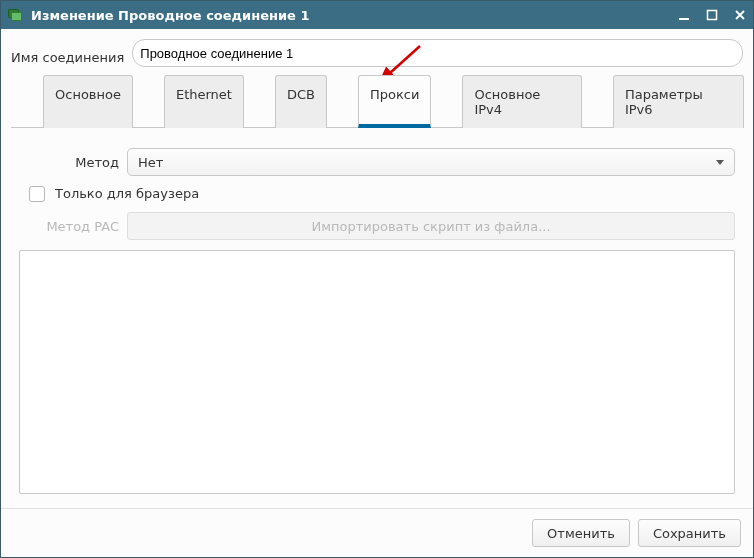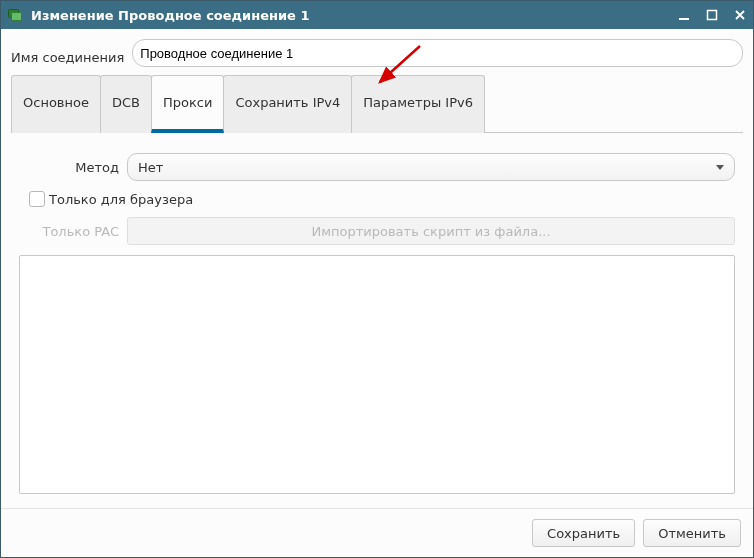--- a/index.html
+++ b/index.html
@@ -84,32 +84,33 @@
     padding: 0 7px;
     font-size: 13px;
     background: #fff;
   }
   .tabbar {
     display: flex;
     border-bottom: 1px solid #c8c8c8;
     gap: 0;
   }
   .tab {
-    padding: 19px 11px;
+    padding: 11px 11px;
     background: #ededed;
     border: 1px solid #c8c8c8;
     border-bottom: none;
     margin-right: -1px;
     margin-bottom: -1px;
     font-size: 13px;
     color: #333;
     cursor: pointer;
     position: relative;
     border-top-left-radius: 3px;
     border-top-right-radius: 3px;
+    margin-left: 32px;
   }
   .tab.active {
     background: #fcfcfc;
     border-bottom: 4px solid #0369a1;
     z-index: 2;
   }
   .tabpanel {
     padding: 12px 8px 8px 8px;
     flex: 1;
     display: flex;
@@ -126,37 +127,36 @@
     width: 86px;
     text-align: right;
     font-size: 13px;
     color: #333;
   }
   .form-row .lbl.disabled { color: #b9b9b9; }
   .select {
     flex: 1;
     height: 28px;
     border: 1px solid #c8c8c8;
-    border-radius: 10px;
+    border-radius: 5px;
     background: linear-gradient(#fdfdfd,#f2f2f2);
     display: flex;
     align-items: center;
     justify-content: space-between;
     padding: 0 10px;
     cursor: pointer;
   }
   .select .caret {
     border-left: 4px solid transparent;
     border-right: 4px solid transparent;
     border-top: 5px solid #555;
   }
   .checkbox-row {
     display: flex;
-    align-items: center;
-    gap: 4px;
+    gap: 10px;
     padding-left: 10px;
   }
   .checkbox {
     width: 16px;
     height: 16px;
     border: 1px solid #b8b8b8;
     border-radius: 3px;
     background: #fff;
     cursor: pointer;
   }
@@ -251,60 +251,61 @@
 
   <div class="content">
 
     <div class="name-row">
       <label>Имя соединения</label>
       <input class="text-input" type="text" value="Проводное соединение 1" style="">
     </div>
 
     <div class="tabbar">
       <div class="tab"><span>Основное</span></div>
+      <div class="tab"><span>Ethernet</span></div>
       <div class="tab"><span>DCB</span></div>
       <div class="tab active"><span>Прокси</span></div>
-      <div class="tab"><span>Сохранить IPv4</span></div>
+      <div class="tab"><span>Основное IPv4</span></div>
       <div class="tab"><span>Параметры IPv6</span></div>
     </div>
 
     <div class="tabpanel">
 
       <div class="form-row">
         <span class="lbl">Метод</span>
         <div class="select">
           <span>Нет</span>
           <span class="caret"></span>
         </div>
       </div>
 
       <div class="checkbox-row">
         <div class="checkbox"></div>
         <span>Только для браузера</span>
       </div>
 
 
       <div class="form-row">
-        <span class="lbl disabled">Только PAC</span>
+        <span class="lbl disabled">Метод PAC</span>
         <div class="disabled-btn">
           <span>Импортировать скрипт из файла...</span>
         </div>
       </div>
 
       <div class="big-textarea"></div>
 
     </div>
   </div>
 
   <div class="footer">
     <div class="btn">
+        <span>Отменить</span>
+      </div>
+    <div class="btn">
         <span>Сохранить</span>
-      </div>
-    <div class="btn">
-        <span>Отменить</span>
       </div>
   </div>
 </div>
 
 <svg class="arrow-annot" width="60" height="50">
   <defs>
     <marker id="ah" markerWidth="8" markerHeight="8" refX="6" refY="3" orient="auto">
       <path d="M0,0 L7,3 L0,6 Z" fill="#d40000"></path>
     </marker>
   </defs>

